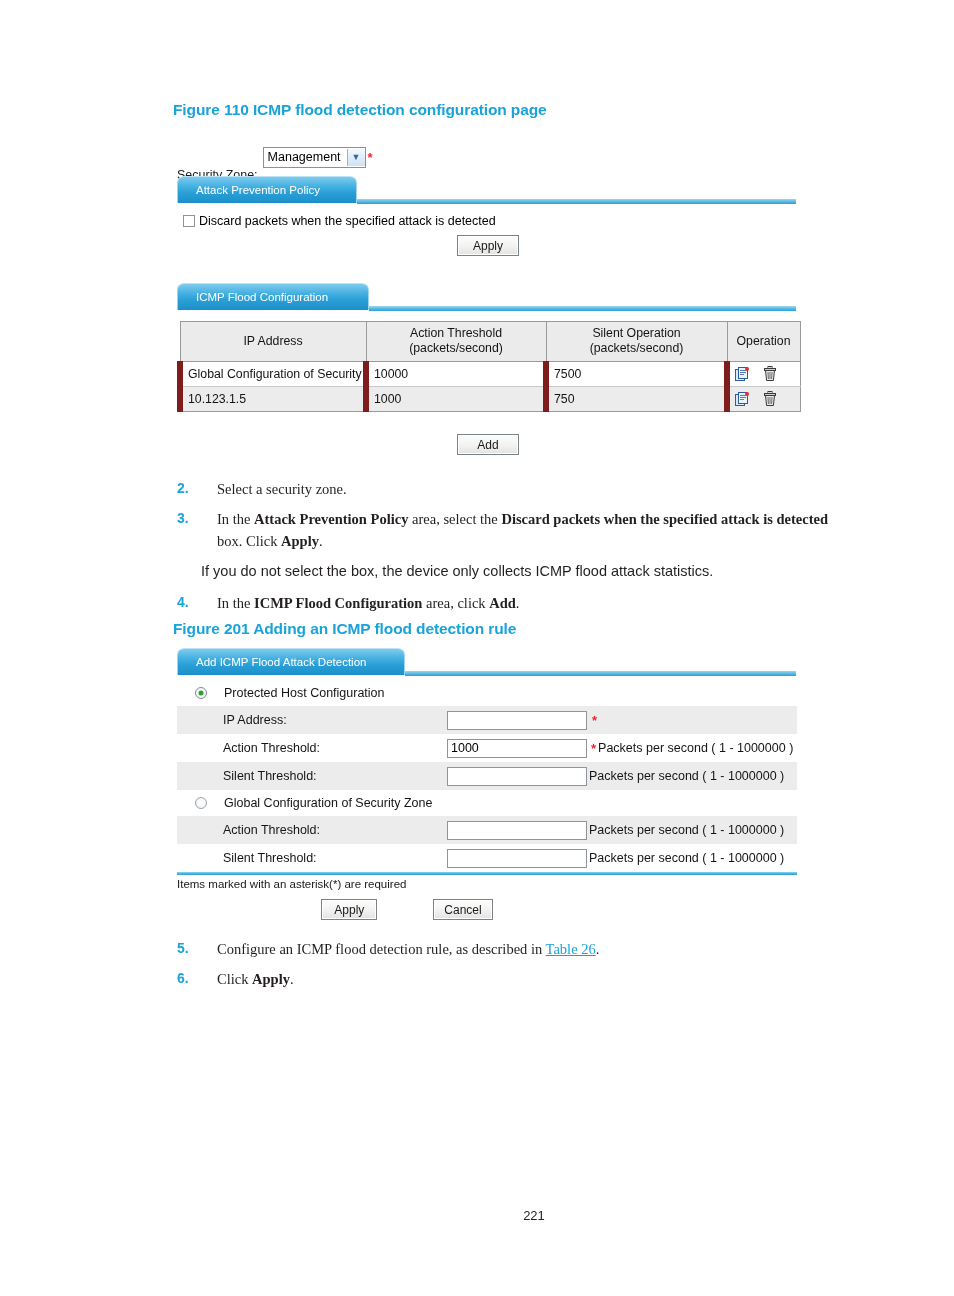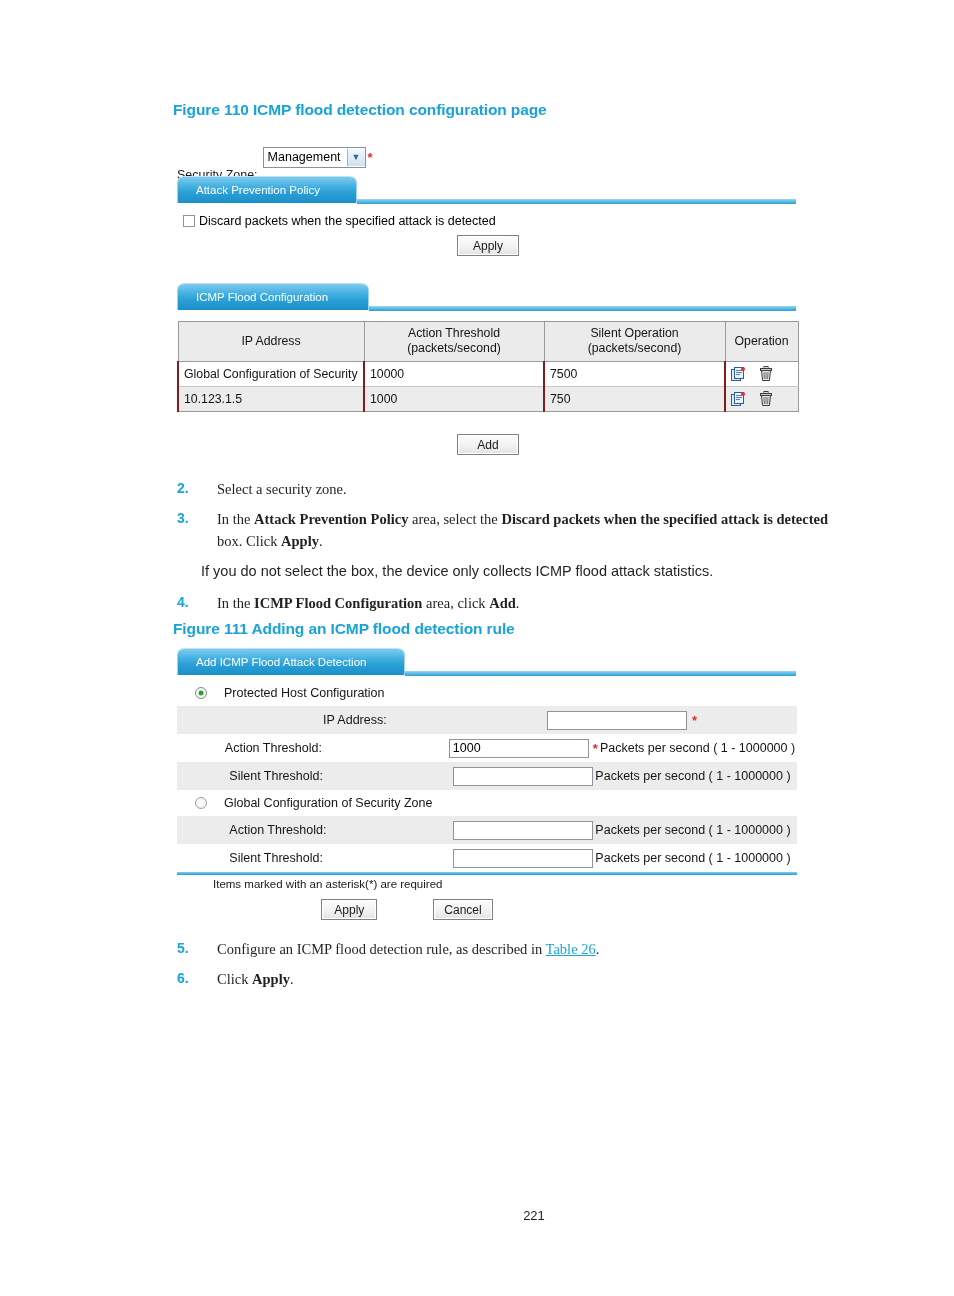--- a/index.html
+++ b/index.html
@@ -105,21 +105,21 @@
   }
   table.dt th{
     background:#ebebeb;
     border:1px solid #9a9a9a;
     font-weight:normal;
     text-align:center;
     padding:4px 3px;
     line-height:1.25;
   }
   table.dt td{
-    border-left:2px solid #7f1d1d;
+    border-left:6px solid #7f1d1d;
     border-right:1px solid #9a9a9a;
     border-bottom:1px solid #c9c9c9;
     padding:3px 5px;
     white-space:nowrap;
     overflow:hidden;
     height:18px;
     vertical-align:middle;
   }
   table.dt tr.r-even td{background:#ffffff;}
   table.dt tr.r-odd td{background:#ececec;}
@@ -134,21 +134,20 @@
 
   
   .formpanel{position:absolute;}
   .frow{
     display:flex;align-items:center;
     height:28px;
     font-size:12.5px;color:#151515;
     box-sizing:border-box;
     padding-left:8px;
     white-space:nowrap;
-    justify-content:center;
   }
   .frow.shade{background:#ececec;}
   .frow.plain{background:#ffffff;}
   .frow .flabel{width:262px;padding-left:38px;box-sizing:border-box;}
   .frow .finput{
     width:140px;height:19px;
     border:1px solid #8d949c;
     background:#fff;
     box-sizing:border-box;
     font-size:12.5px;
@@ -177,21 +176,21 @@
     content:"";position:absolute;left:50%;top:50%;
     width:5px;height:5px;border-radius:50%;
     background:#2aa12a;
     transform:translate(-50%,-50%);
   }
   .radio.on{border-color:#7f8c99;}
   .form-foot-rule{
     height:3px;
     background:linear-gradient(180deg,#8fd1ec 0%,#45b0e0 60%,#2a9fd6 100%);
   }
-  .note-line{font-size:11.5px;color:#1a1a1a;padding-top:3px;white-space:nowrap;margin-left:36px;}
+  .note-line{font-size:11.5px;color:#1a1a1a;padding-top:3px;white-space:nowrap;}
 
   
   .steps{position:absolute;}
   .step{
     position:relative;
     display:flex;
     font-size:14.5px;
     color:#231f20;
     line-height:1.52;
   }
@@ -350,21 +349,21 @@
     </div>
 
     <div class="sub-para" style="margin-top:8px;">If you do not select the box, the device only collects ICMP flood attack statistics.</div>
 
     <div class="step" style="margin-top:10px;">
       <span class="step-num">4.</span>
       <span class="step-body"><span>In the </span><b>ICMP Flood Configuration</b><span> area, click </span><b>Add</b><span>.</span></span>
     </div>
   </div>
 
-  <div class="fig-caption" style="left:157px;top:620px;">Figure 111 Adding an ICMP flood detection rule</div>
+  <div class="fig-caption" style="left:157px;top:620px;">Figure 201 Adding an ICMP flood detection rule</div>
 
   <div class="tabwrap" style="left:161px;top:648px;border-radius:6px;">
     <span class="tab" style="min-width:228px;">Add ICMP Flood Attack Detection</span>
   </div>
   <div class="tab-rule" style="left:389px;top:671px;width:391px;"></div>
 
   <div class="formpanel" style="left:161px;top:680px;width:620px;">
 
     <div class="radio-row">
       <span class="radio on"></span>

